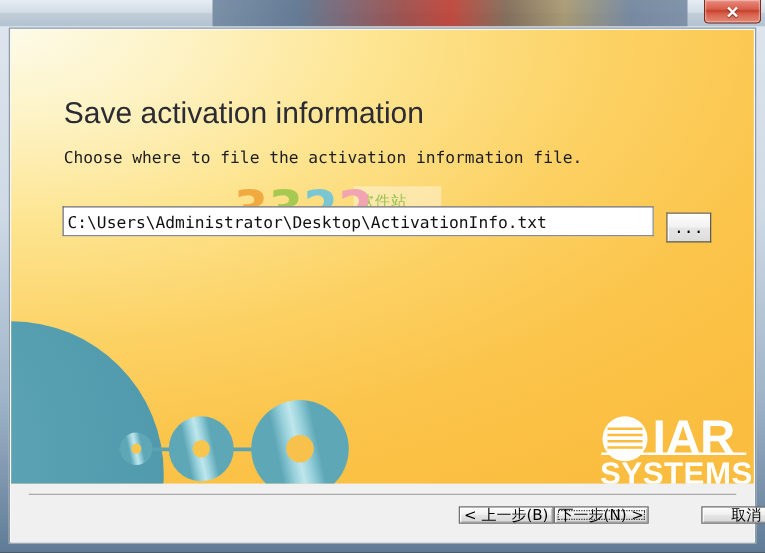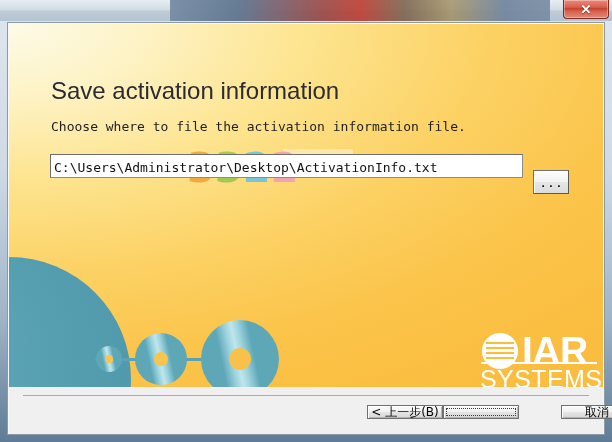--- a/index.html
+++ b/index.html
@@ -192,21 +192,21 @@
   }
   .wm-digits span { display: inline-block; }
   .d1 { color: #f0a63a; }
   .d2 { color: #9ec84d; }
   .d3 { color: #6fc4d9; }
   .d4 { color: #f2a0b8; }
 
   
   .path-field {
     position: absolute;
-    left: 41px; top: 130px;
+    left: 41px; top: 141px;
     width: 473px; height: 24px;
     background: #ffffff;
     border: 1px solid #8a8a8a;
     border-top-color: #6e6e6e;
     border-left-color: #6e6e6e;
     box-sizing: border-box;
     font-family: "DejaVu Sans Mono", "Liberation Mono", monospace;
     font-size: 13px;
     color: #111;
     padding: 3px 3px 0 3px;
@@ -267,20 +267,21 @@
     width: 116px; height: 2px;
     background: #fff;
   }
   .logo-sys {
     position: absolute;
     left: 0px; top: 48px;
     font-size: 25px;
     letter-spacing: 0.4px;
     color: #fff;
     font-family: "Liberation Sans", sans-serif;
+    font-weight: bold;
   }
 
   
   .footer {
     position: absolute;
     left: 1px; top: 364px;
     width: 594px;
     height: 47px;
     background: #f0f0f0;
   }
@@ -378,19 +379,20 @@
         <div class="logo-rule"></div>
         <div class="logo-sys">SYSTEMS</div>
       </div>
 
     </div>
 
     <div class="footer">
       <div class="footer-sep"></div>
       <div class="btn btn-back">&lt; 上一步(B)</div>
       <div class="btn btn-next">
+        <span>下一步(N) &gt;</span>
         <span class="focus-ring"></span>
       </div>
       <div class="btn btn-cancel">取消</div>
     </div>
 
   </div>
 </div>
 
 </body></html>

